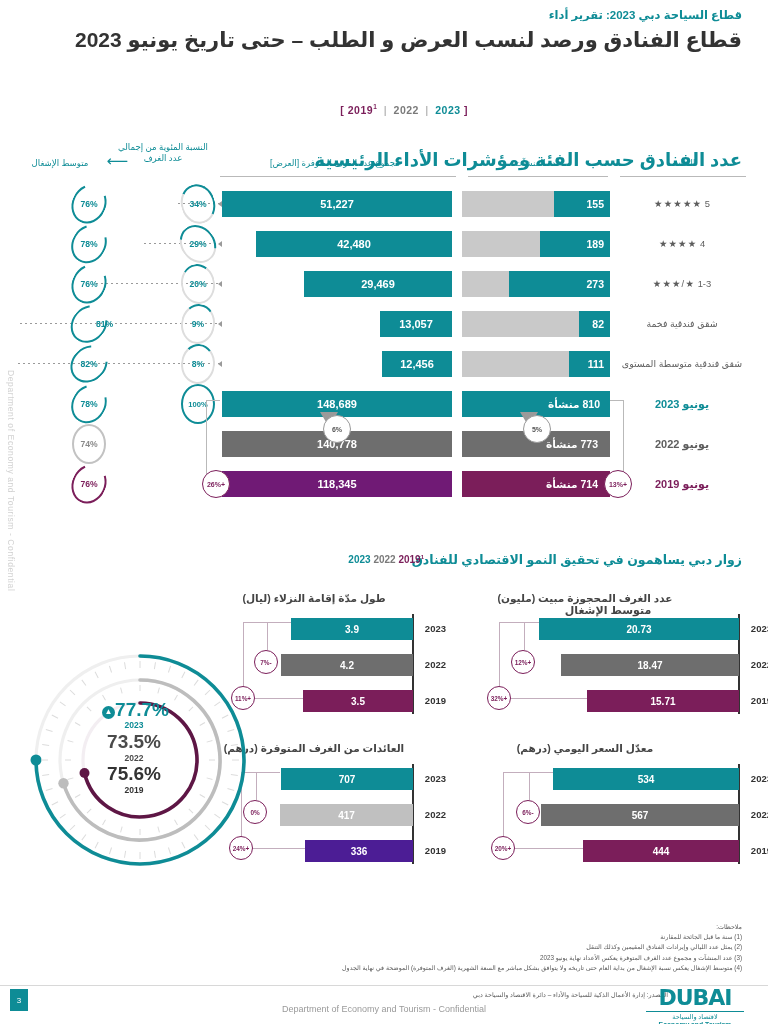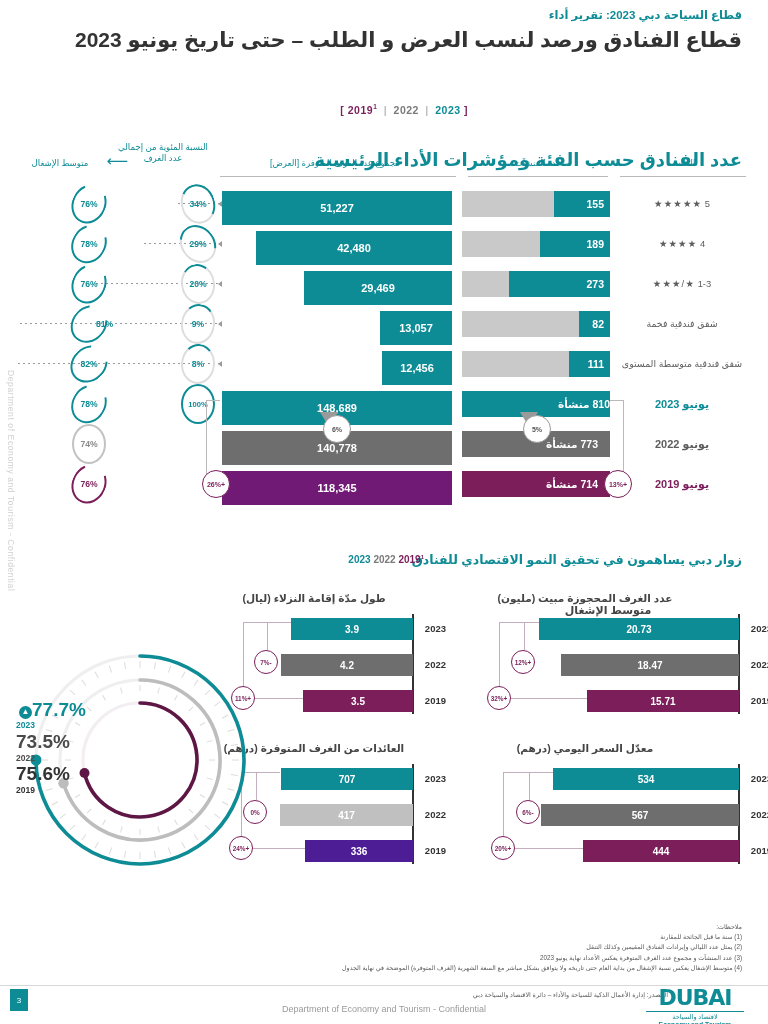--- a/index.html
+++ b/index.html
@@ -68,21 +68,21 @@
   .stars { direction:ltr; letter-spacing:1.2px; }
 
   
   .estwrap { position:absolute; right:158px; width:148px; height:26px; top:5px; background:#c9c9c9; }
   .estfill { position:absolute; right:0; top:0; bottom:0; background:#0e8c96; }
   .estval  { position:absolute; right:6px; top:50%; transform:translateY(-50%);
              font-size:10.5px; font-weight:bold; color:#ffffff; white-space:nowrap; }
   .estwrap.full { background:transparent; }
 
   
-  .roomsbar { position:absolute; top:5px; height:34px; background:#0e8c96; }
+  .roomsbar { position:absolute; top:5px; height:26px; background:#0e8c96; }
   .roomsval { position:absolute; left:0; right:0; top:50%; transform:translateY(-50%);
               text-align:center; font-size:11px; font-weight:bold; color:#ffffff; }
 
   
   .dots { position:absolute; top:17px; height:1px;
           background-image:linear-gradient(to right,#9a9a9a 0 2px, transparent 2px 5px);
           background-size:5px 1px; }
   .dotarrow { position:absolute; top:14.5px; width:0; height:0;
               border-top:3px solid transparent; border-bottom:3px solid transparent;
               border-right:4px solid #9a9a9a; }
@@ -127,21 +127,21 @@
   .mpill { position:absolute; width:24px; height:24px; border-radius:50%;
            background:#fff; border:1.3px solid #7b1e5a; color:#7b1e5a;
            display:flex; align-items:center; justify-content:center;
            font-size:6.4px; font-weight:bold; }
   .mline { position:absolute; background:#c3aebd; }
 
   
   .gaugeTitle { position:absolute; top:604px; right:55px; width:210px; text-align:center;
                 font-size:11px; font-weight:bold; color:#444; }
   .gauge { position:absolute; left:16px; top:636px; width:248px; height:248px; }
-  .gauge .centerTxt { position:absolute; left:0; right:12px; top:64px; direction:ltr; }
+  .gauge .centerTxt { position:absolute; left:0; right:12px; top:64px; text-align:center; direction:ltr; }
   .gv { font-size:19px; font-weight:bold; line-height:1.02; }
   .gy { font-size:8.5px; font-weight:bold; line-height:1.5; }
   .g23 { color:#0e8c96; } .g22 { color:#4a4a4a; } .g19 { color:#333; }
   .updot { display:inline-flex; width:13px; height:13px; border-radius:50%;
            background:#0e8c96; color:#fff; font-size:8px; align-items:center;
            justify-content:center; vertical-align:2px; margin-left:3px; }
 
   
   .notes { position:absolute; top:922px; right:26px; left:240px; text-align:right;
            font-size:6.3px; color:#5a5a5a; line-height:1.62; }
@@ -309,21 +309,21 @@
     <div class="donut d-occ">
       <div class="ring" style="border:2.2px solid #0e8c96;border-top-color:#ffffff;transform:rotate(45deg);"></div>
       <div class="lbl" style="color:#0e8c96;">82%</div>
     </div>
   </div>
 
   <div class="row" style="top:386px;">
     <div class="cat bold y23">يونيو 2023</div>
     <div class="estwrap full">
       <div class="estfill" style="width:100%;background:#0e8c96;"></div>
-      <div class="estval" style="right:0;">810 منشأة</div>
+      <div class="estval" style="right:10px;">810 منشأة</div>
     </div>
     <div class="roomsbar" style="right:316px;width:230px;background:#0e8c96;">
       <div class="roomsval">148,689</div>
     </div>
     <div class="donut d-pct">
       <div class="ring" style="border:2.2px solid #0e8c96;"></div>
       <div class="lbl" style="color:#0e8c96;font-size:7.6px;">100%</div>
     </div>
     <div class="donut d-occ">
       <div class="ring" style="border:2.2px solid #0e8c96;border-top-color:#ffffff;transform:rotate(30deg);"></div>

